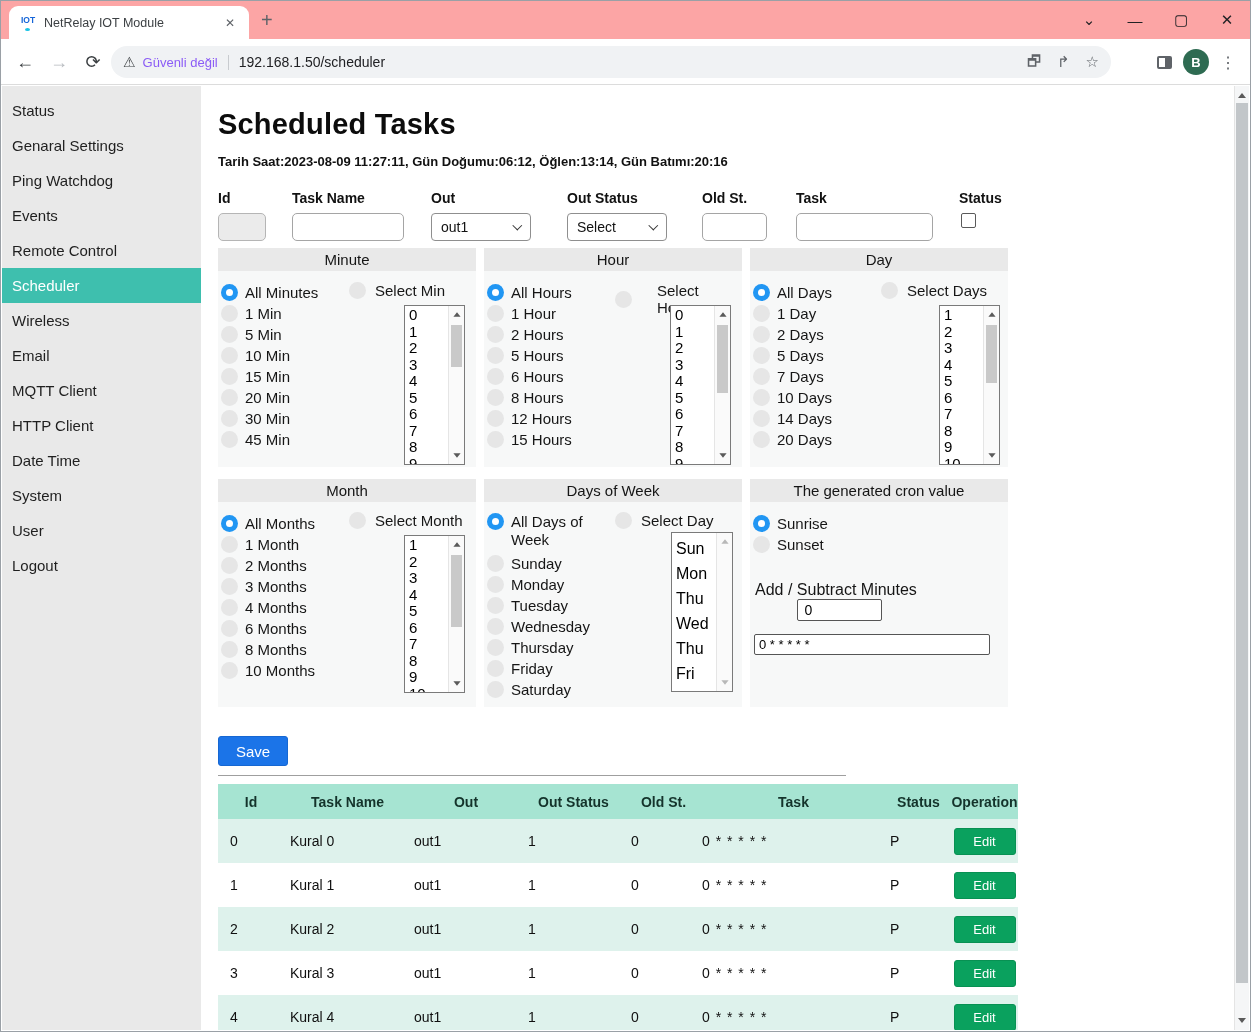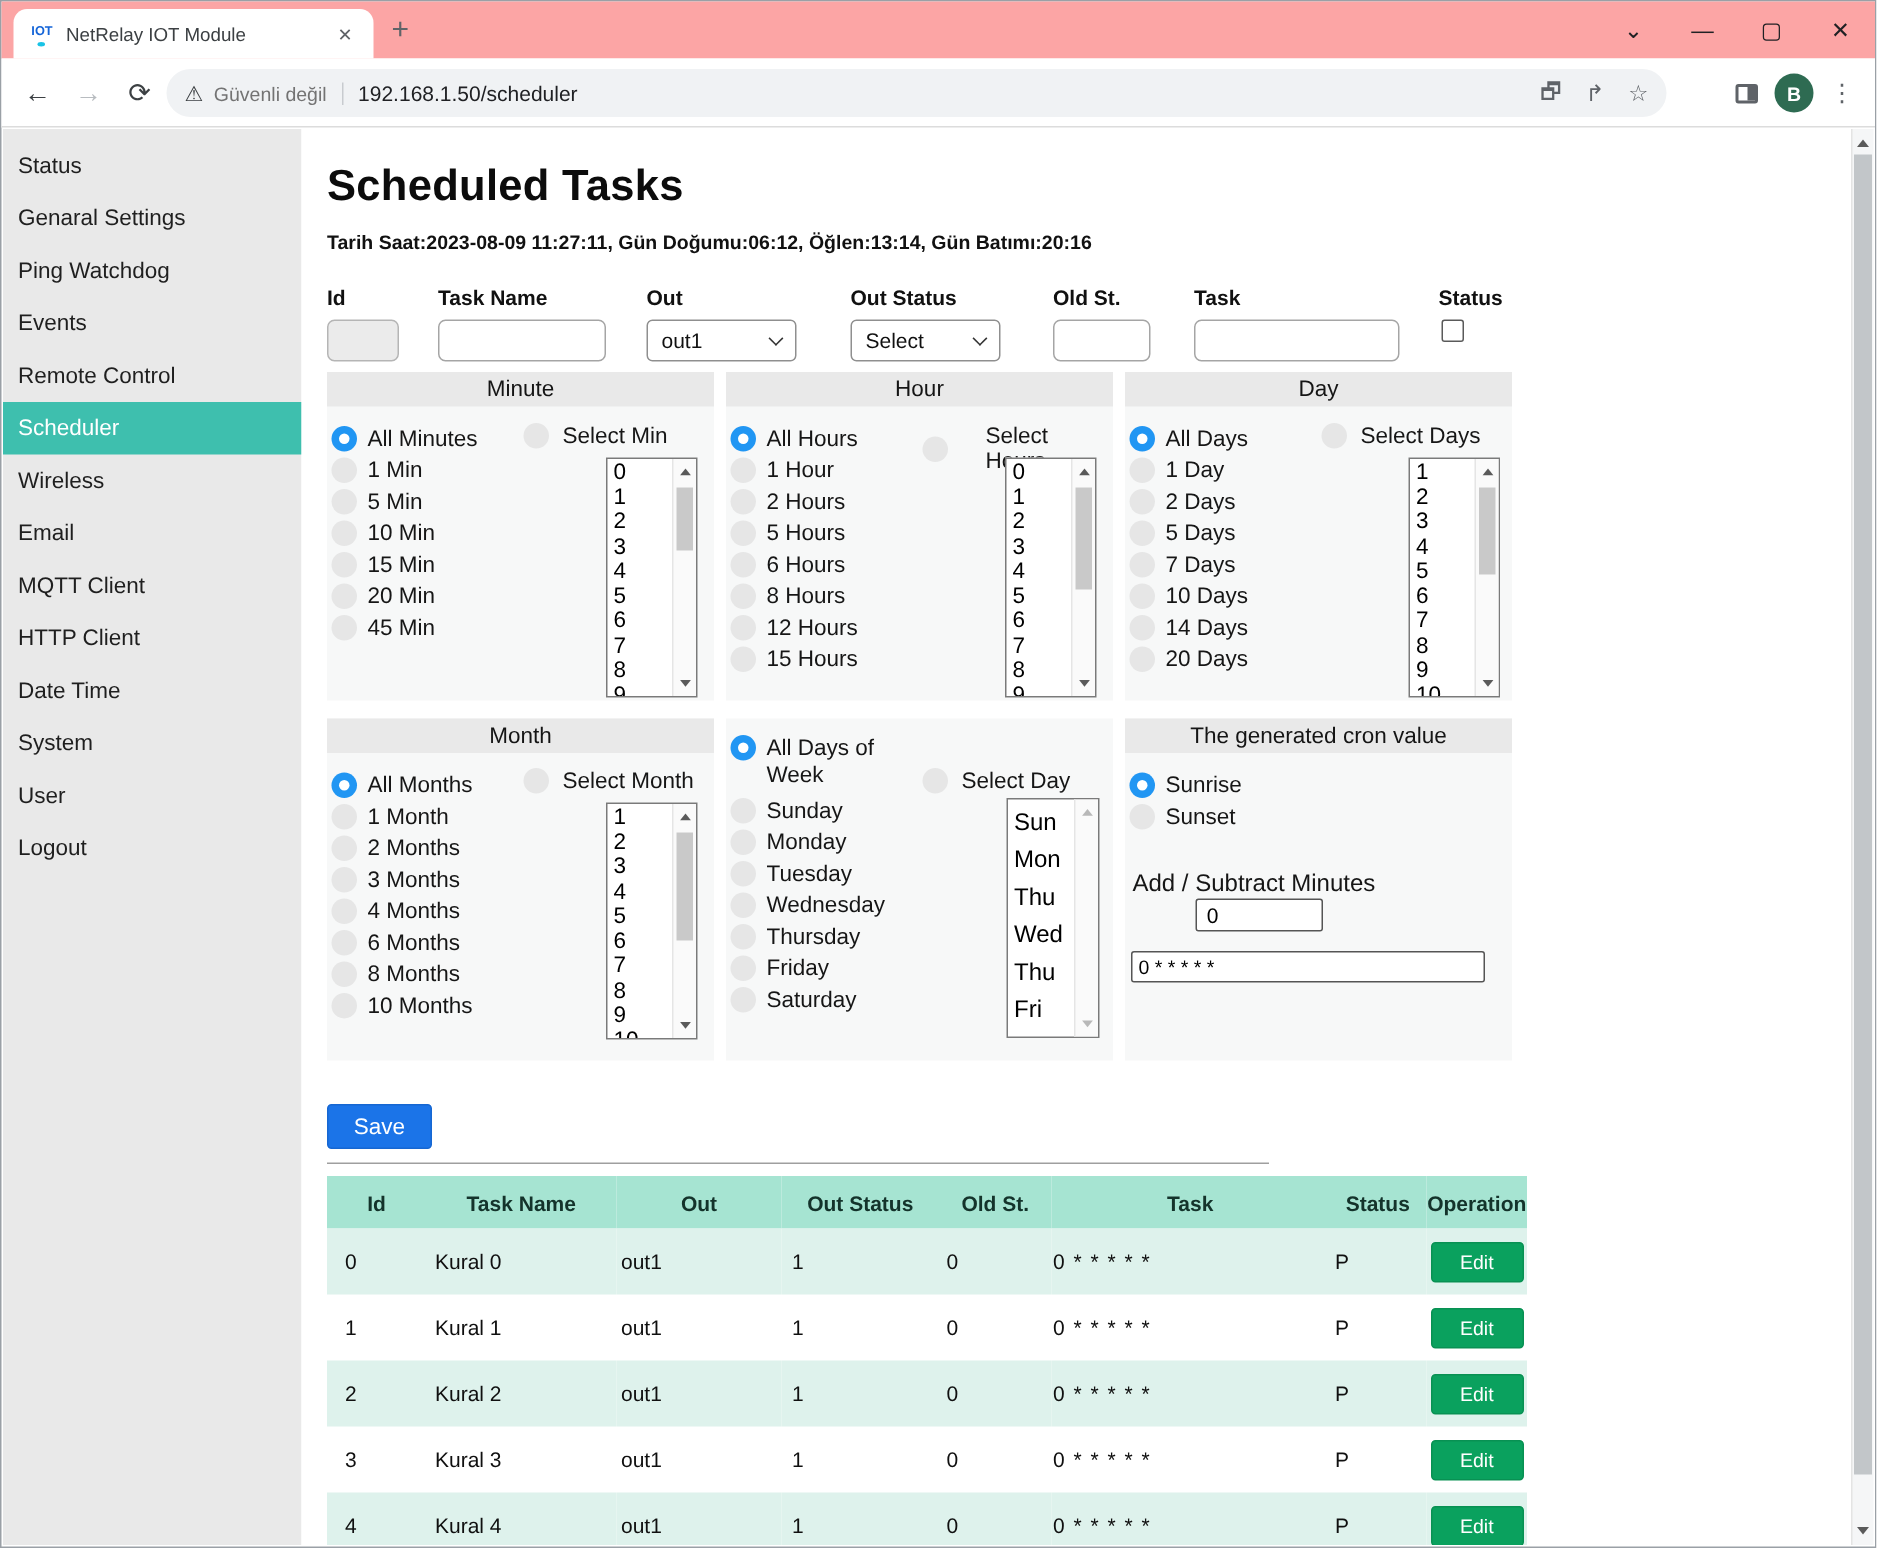--- a/index.html
+++ b/index.html
@@ -19,21 +19,21 @@
   .tab-close { color:#5f6368; font-size:12px; padding:2px 4px; }
   .newtab { position:absolute; left:260px; top:8px; font-size:20px; color:#5f6368; line-height:22px; }
   .wctrl { position:absolute; top:0; height:38px; display:flex; align-items:center; justify-content:center;
            width:46px; color:#202124; font-size:15px; }
   #toolbar { position:absolute; left:0; top:38px; right:0; height:46px; background:#fff; border-bottom:1px solid #dcdcdc; }
   .tb-ic { position:absolute; top:9px; width:28px; height:28px; display:flex; align-items:center;
            justify-content:center; color:#5f6368; font-size:18px; }
   .omni { position:absolute; left:110px; top:7px; width:1000px; height:32px; background:#f0f2f4;
           border-radius:16px; display:flex; align-items:center; padding:0 12px; }
   .omni .warn { color:#3c4043; font-size:14px; margin-right:7px; }
-  .omni .sec { color:#737373; font-size:13px; padding-right:10px; border-right:1px solid #c8cbcf; }
+  .omni .sec { color:#8b5cf6; font-size:13px; padding-right:10px; border-right:1px solid #c8cbcf; }
   .omni .url { color:#202124; font-size:14px; padding-left:10px; flex:1; }
   .omni-ic { color:#5f6368; font-size:15px; margin-left:16px; }
   .panel-ic { width:15px; height:13px; border:2px solid #5f6368; border-radius:2px; position:relative; }
   .panel-ic::after { content:""; position:absolute; right:0; top:0; bottom:0; width:5px; background:#5f6368; }
   .avatar { width:26px; height:26px; border-radius:50%; background:#2e6b52; color:#fff; font-size:13px;
             display:flex; align-items:center; justify-content:center; font-weight:bold; }
 
   
   #sidebar { position:absolute; left:1px; top:85px; width:199px; bottom:1px; background:#e9e9e9; padding-top:7px; }
   .nav-item { height:35px; line-height:35px; padding-left:10px; font-size:15px; color:#1f1f1f; }
@@ -224,20 +224,24 @@
           <div class="rrow">
               <span class="rd"></span>
               <span class="lbl">15 Min</span>
             </div>
           <div class="rrow">
               <span class="rd"></span>
               <span class="lbl">20 Min</span>
             </div>
           <div class="rrow">
               <span class="rd"></span>
+              <span class="lbl">30 Min</span>
+            </div>
+          <div class="rrow">
+              <span class="rd"></span>
               <span class="lbl">45 Min</span>
             </div>
         </div>
         <div class="selradio" style="left:131px;top:34px;">
           <span class="rd"></span>
             <span class="lbl">Select Min</span>
         </div>
         <div class="lst" style="left:186px;top:57px;width:61px;height:160px;">
           <div class="items">
             <div>0</div>
@@ -436,20 +440,21 @@
           </div>
           <div class="sbar">
             <div class="tri-up"></div>
             <div class="thumb" style="top:19px;height:72px;"></div>
             <div class="tri-dn"></div>
           </div>
         </div>
       </div>
 
       <div class="panel r2">
+        <div class="ptitle">Days of Week</div>
         <div class="rlist">
           <div class="rrow wrapfirst">
               <span class="rd on"></span>
               <span class="lbl">All Days of Week</span>
             </div>
           <div class="rrow">
               <span class="rd"></span>
               <span class="lbl">Sunday</span>
             </div>
           <div class="rrow">

